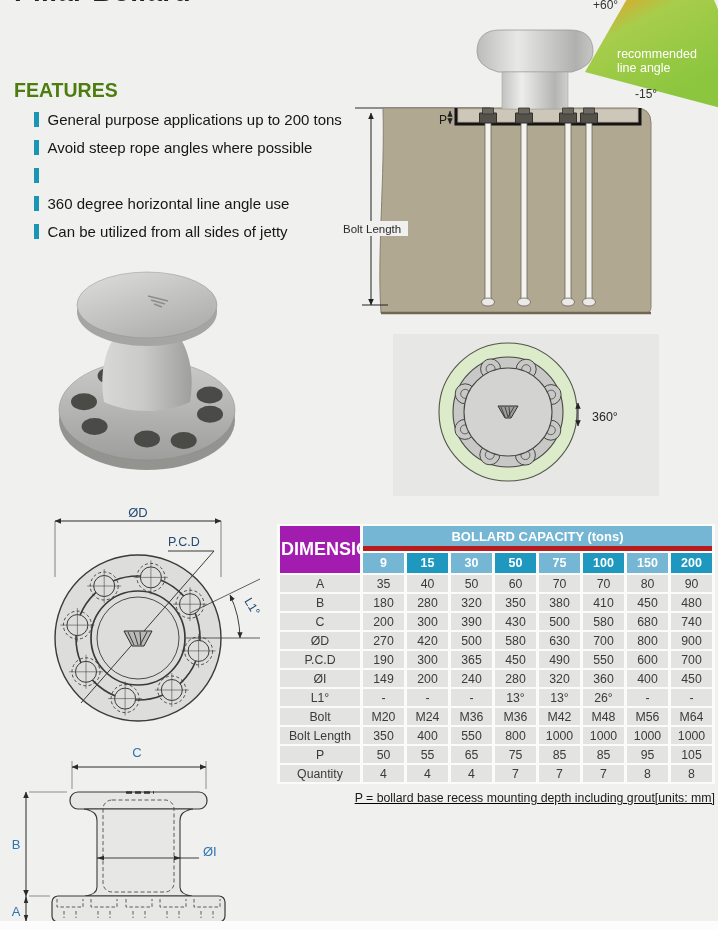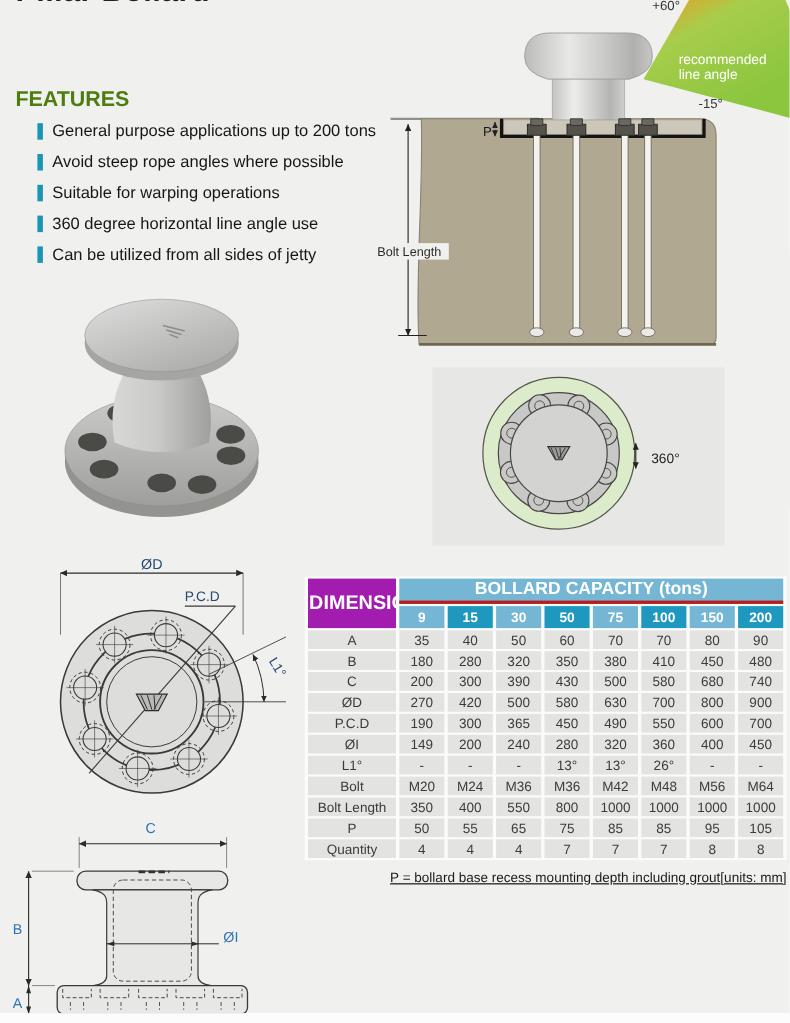--- a/index.html
+++ b/index.html
@@ -14,21 +14,21 @@
   #features-list{left:14px; top:111px;}
   .feature-item{display:flex; align-items:center; margin-bottom:12px; height:16px;padding-left:20px;}
   .feature-marker{width:4.5px; height:15px; background:#1a95b3; margin-right:9px; flex:0 0 auto;}
   .feature-text{font-size:15px; color:#161616; white-space:nowrap;}
 
   
   #capacity-table-wrap{left:277px; top:524px; width:438px;}
   table.cap{border-collapse:separate; border-spacing:3px 2px; width:438px; table-layout:fixed; background:#fbfbfa;}
   table.cap th, table.cap td{text-align:center; vertical-align:middle; overflow:hidden;}
   th.dimension{background:#a21caf; color:#fff; font-size:18px; font-weight:bold; width:78px;}
-  th.banner{background:#74b6d4; color:#fff; font-size:16px; font-weight:bold; height:18px; border-bottom:3px solid #b91c1c;}
+  th.banner{background:#74b6d4; color:#fff; font-size:13px; font-weight:bold; height:18px; border-bottom:5px solid #b91c1c;}
   th.capcell{color:#fff; font-size:12.5px; font-weight:bold; height:18px;}
   th.capcell.dark{background:#1f98c0;}
   th.capcell.light{background:#74b6d4;}
   td.body{background:#e3e3e1; color:#3b3b3b; font-size:12.3px; height:15px; padding:1px 0;}
 
   #footnote-row{left:277px; top:791px; width:438px; display:flex; justify-content:flex-end;text-decoration:underline;}
   #footnote-row div{font-size:12.3px; color:#1a1a1a;}
 
   #bottom-strip{left:0; top:921px; width:718px; height:9px; background:#fcfcfc;}
 
@@ -46,21 +46,20 @@
       <div class="feature-item">
         <span class="feature-marker"></span>
         <span class="feature-text">General purpose applications up to 200 tons</span>
       </div>
       <div class="feature-item">
         <span class="feature-marker"></span>
         <span class="feature-text">Avoid steep rope angles where possible</span>
       </div>
       <div class="feature-item">
         <span class="feature-marker"></span>
-        <span class="feature-text">Suitable for warping operations</span>
       </div>
       <div class="feature-item">
         <span class="feature-marker"></span>
         <span class="feature-text">360 degree horizontal line angle use</span>
       </div>
       <div class="feature-item">
         <span class="feature-marker"></span>
         <span class="feature-text">Can be utilized from all sides of jetty</span>
       </div>
     </div>

